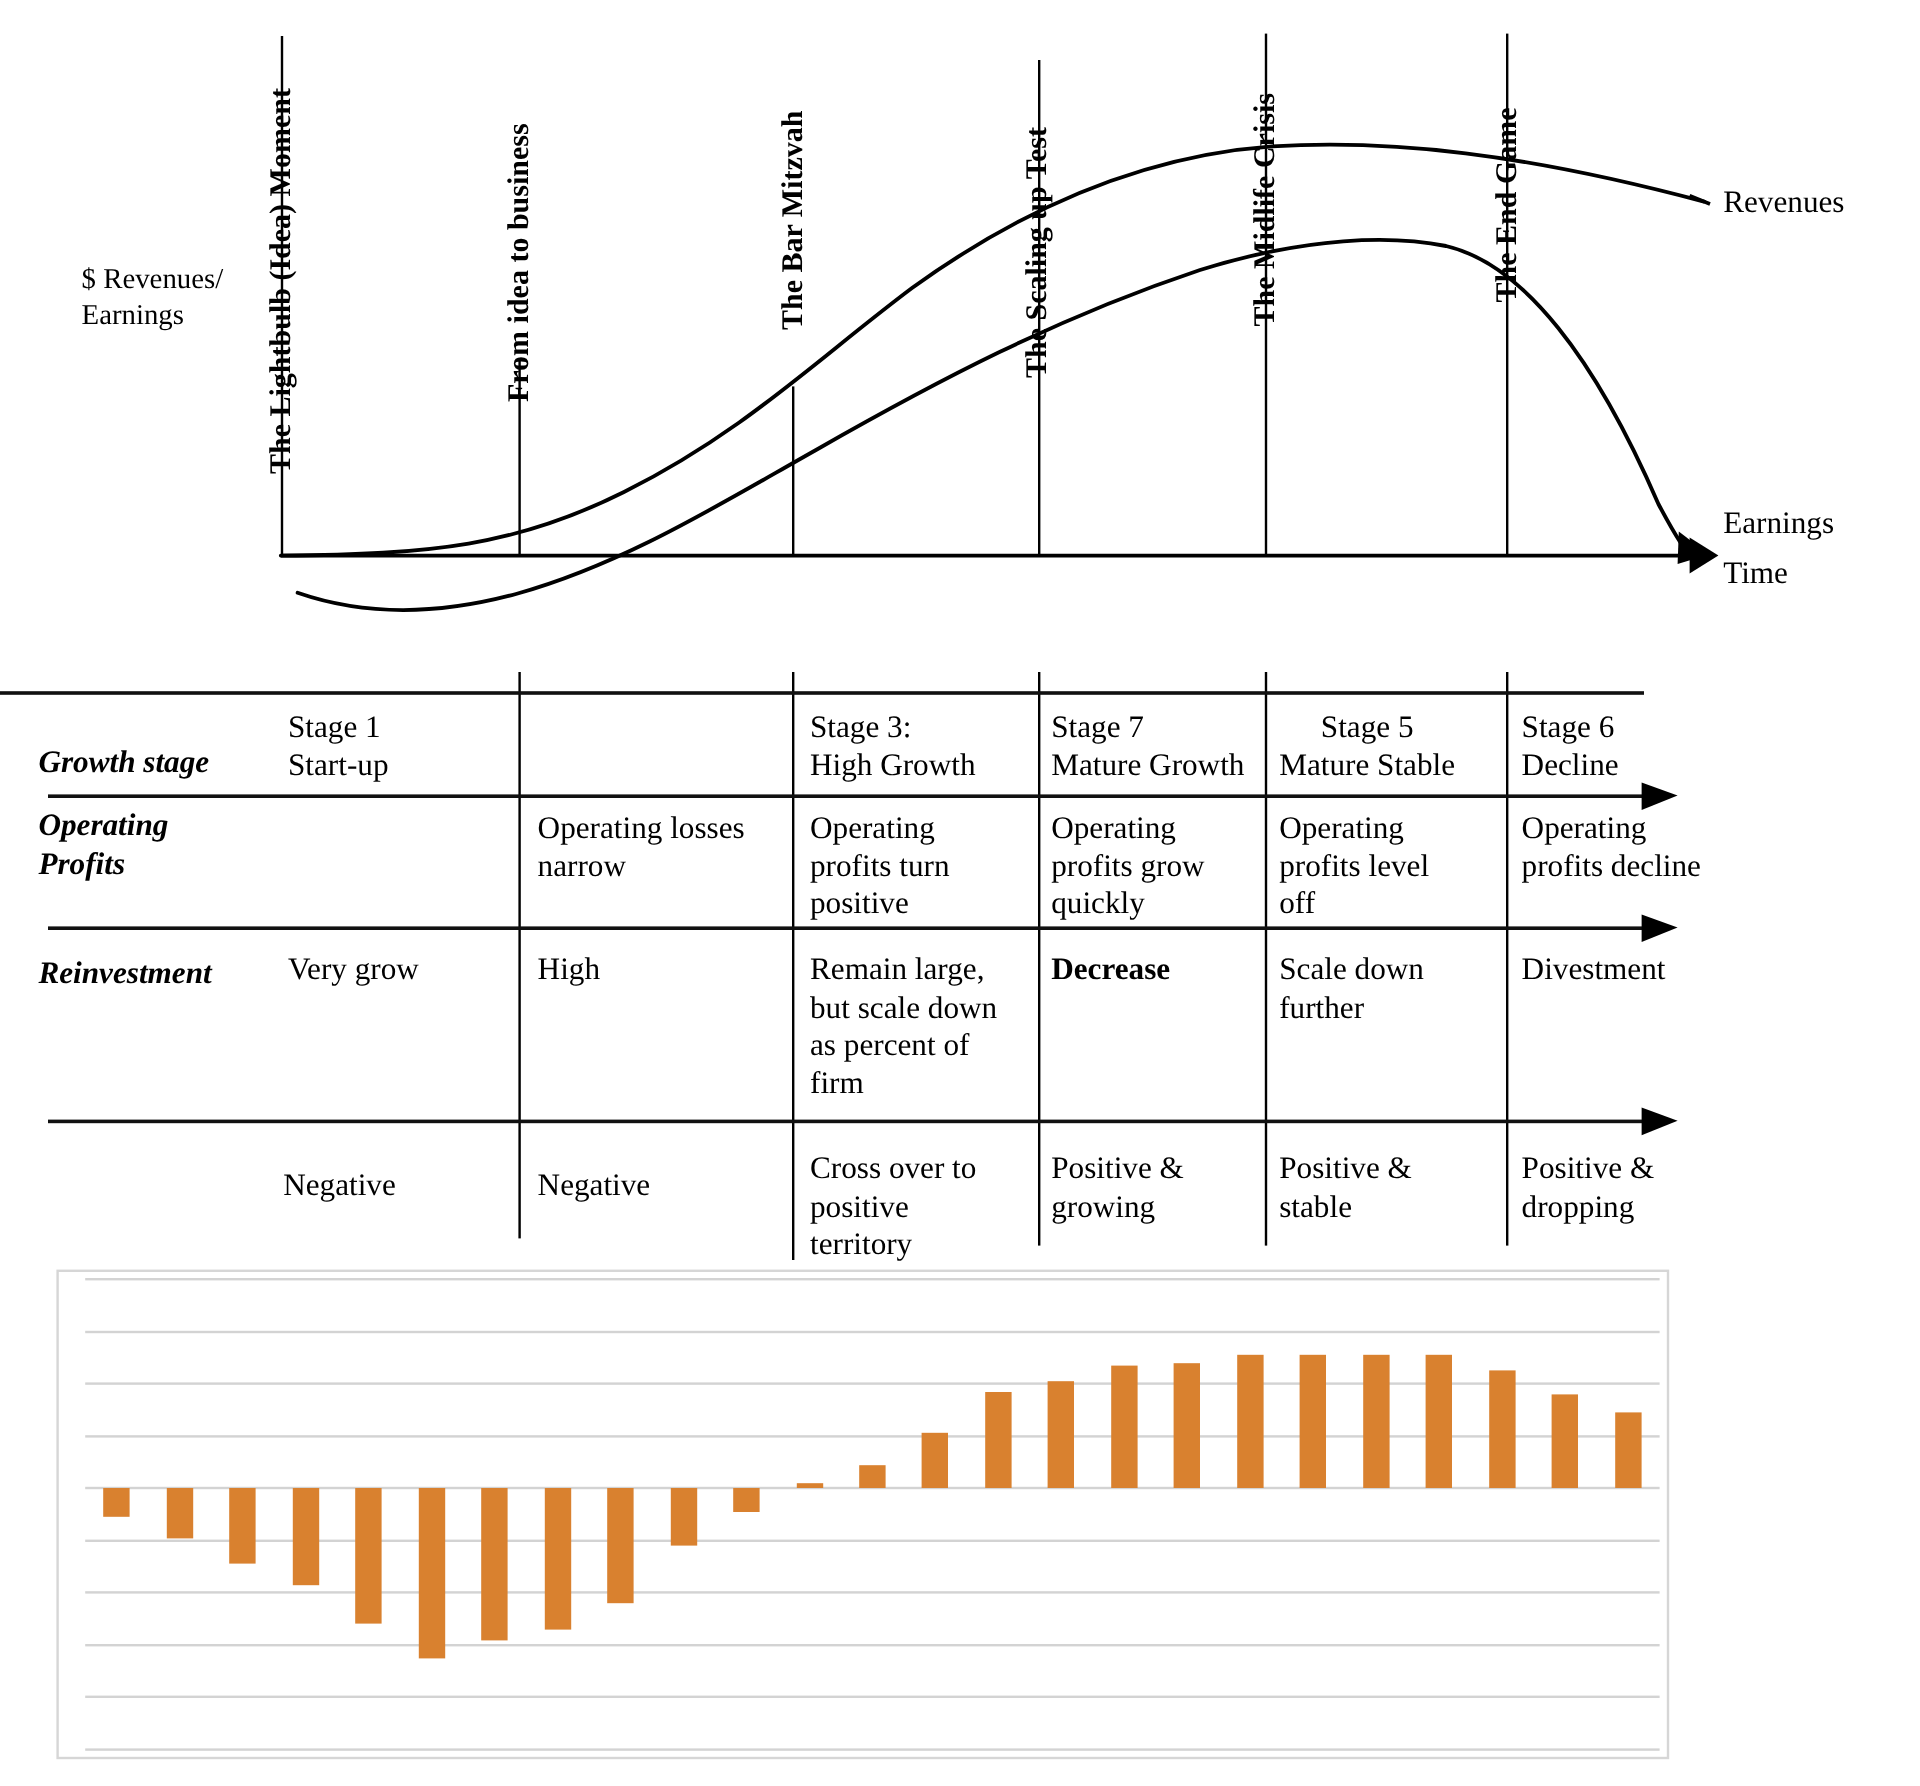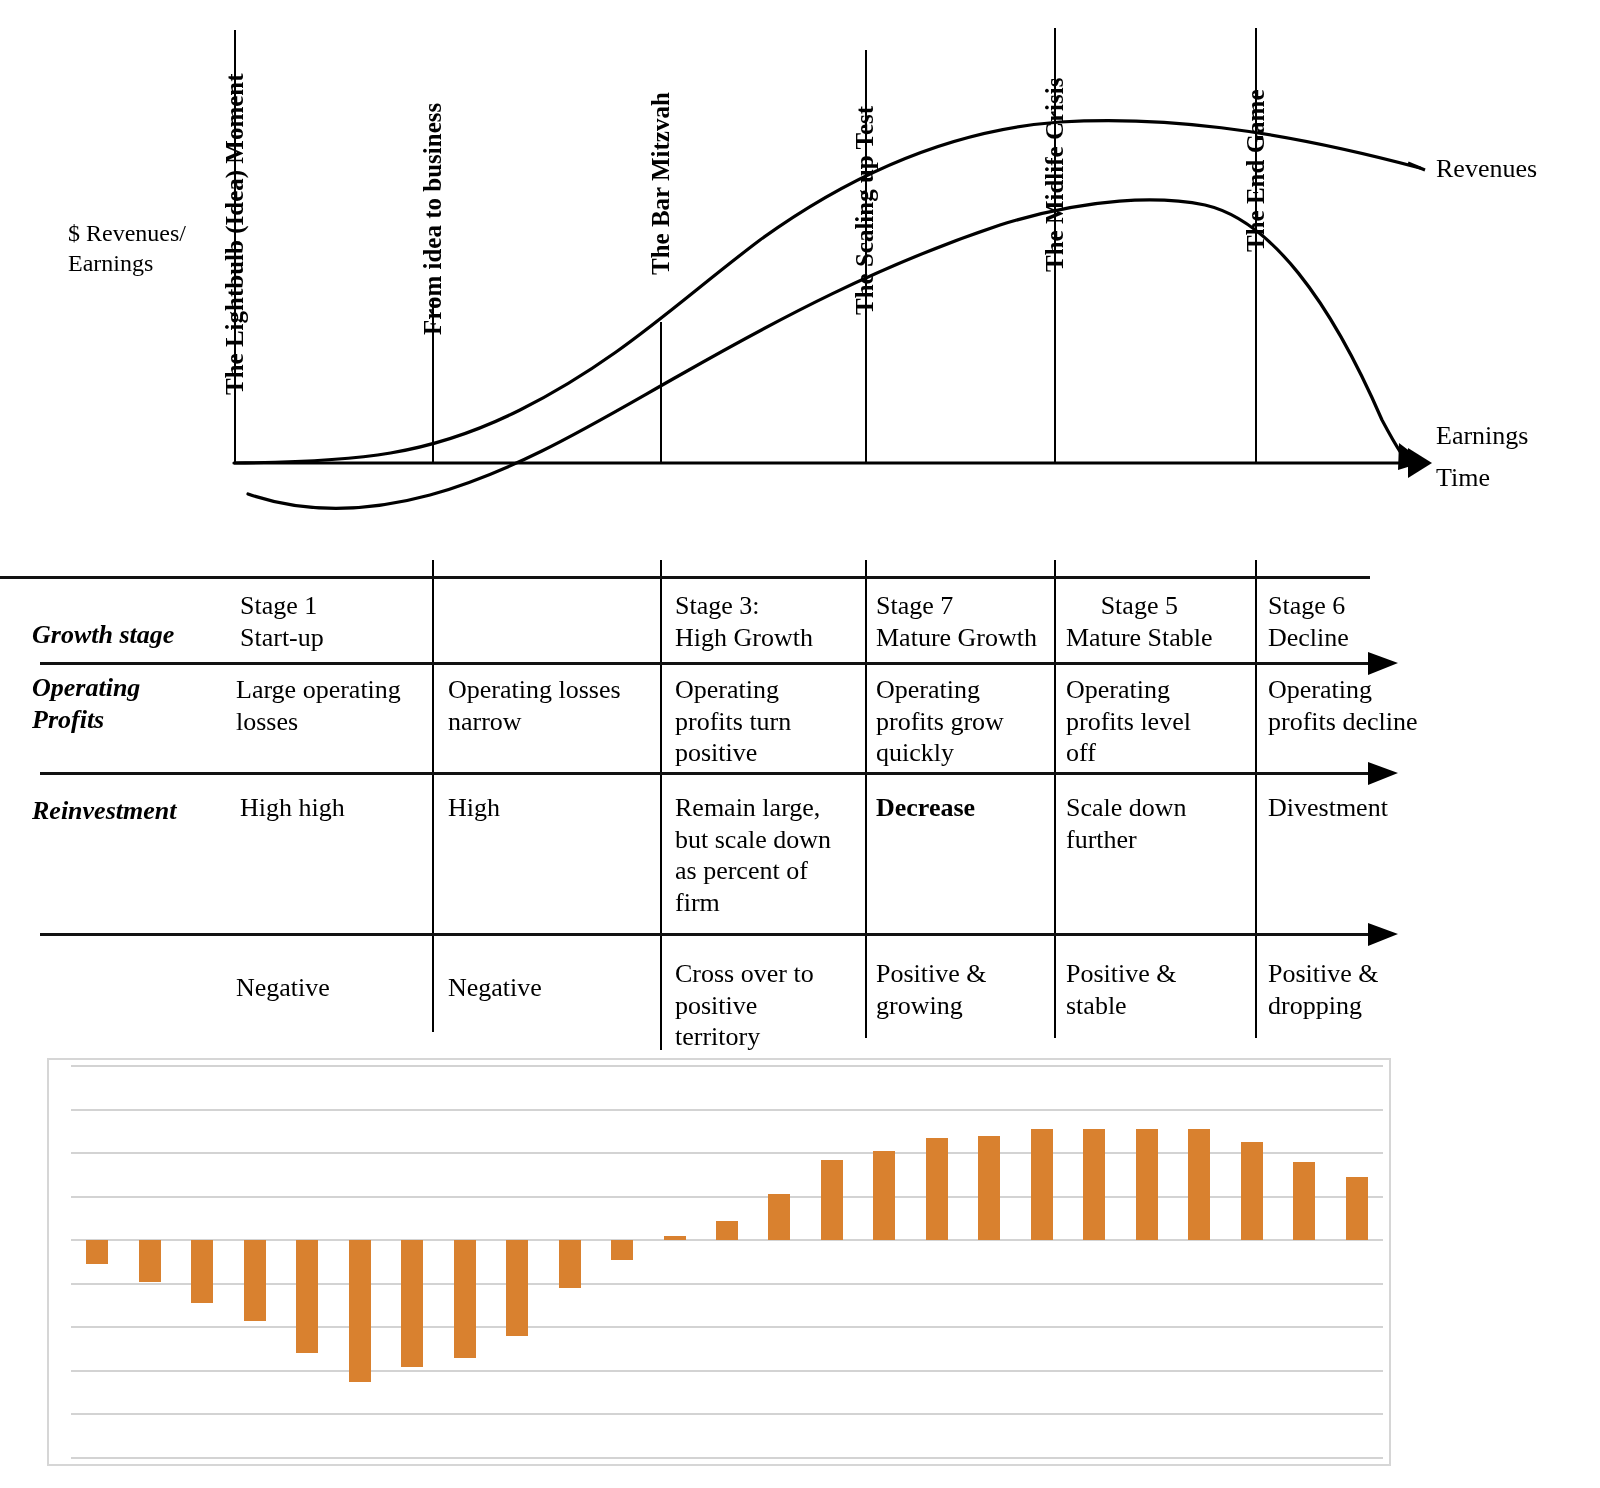--- a/index.html
+++ b/index.html
@@ -112,38 +112,36 @@
 High Growth</div>
   <div class="cell" style="left:876px;top:30px;">Stage 7
 Mature Growth</div>
   <div class="cell" style="left:1066px;top:30px;text-align:center;">Stage 5
 Mature Stable</div>
   <div class="cell" style="left:1268px;top:30px;">Stage 6
 Decline</div>
 
   <div class="rowhead" style="left:32px;top:112px;">Operating
 Profits</div>
-  <div class="cell" style="left:236px;top:114px;">Large operating
-losses</div>
   <div class="cell" style="left:448px;top:114px;">Operating losses
 narrow</div>
   <div class="cell" style="left:675px;top:114px;">Operating
 profits turn
 positive</div>
   <div class="cell" style="left:876px;top:114px;">Operating
 profits grow
 quickly</div>
   <div class="cell" style="left:1066px;top:114px;">Operating
 profits level
 off</div>
   <div class="cell" style="left:1268px;top:114px;">Operating
 profits decline</div>
 
   <div class="rowhead" style="left:32px;top:235px;">Reinvestment</div>
-  <div class="cell" style="left:240px;top:232px;">High high</div>
+  <div class="cell" style="left:240px;top:232px;">Very grow</div>
   <div class="cell" style="left:448px;top:232px;">High</div>
   <div class="cell" style="left:675px;top:232px;">Remain large,
 but scale down
 as percent of
 firm</div>
   <div class="cell" style="left:876px;top:232px;font-weight:bold;">Decrease</div>
   <div class="cell" style="left:1066px;top:232px;">Scale down
 further</div>
   <div class="cell" style="left:1268px;top:232px;">Divestment</div>
 

